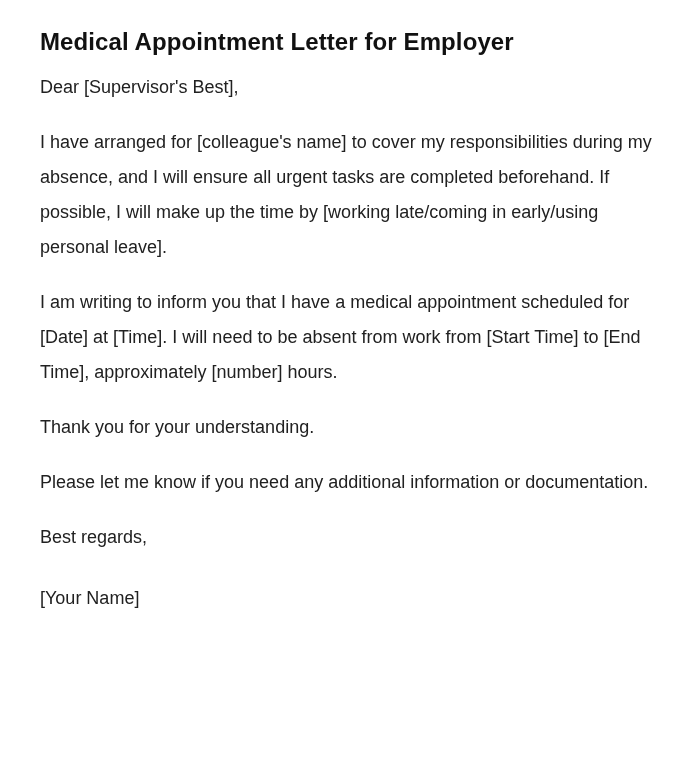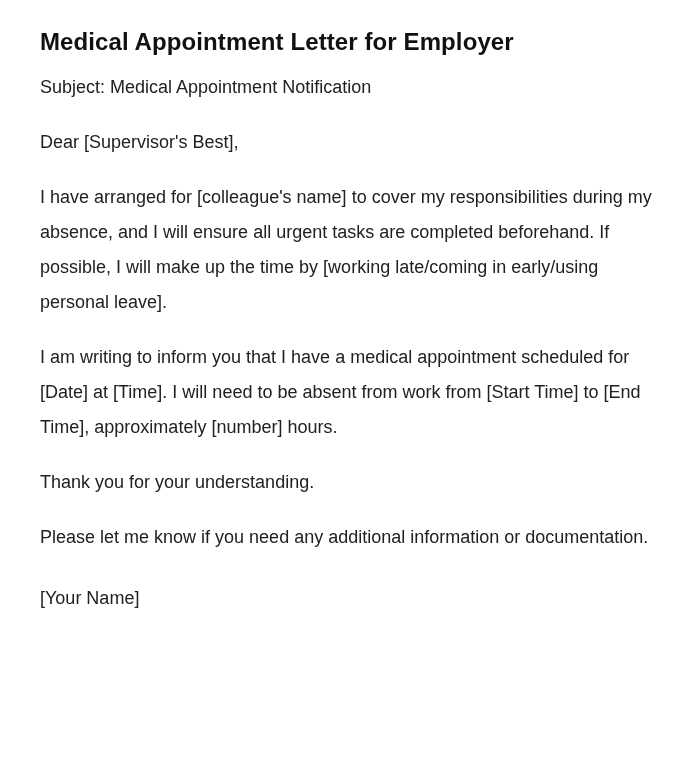--- a/index.html
+++ b/index.html
@@ -41,28 +41,28 @@
     margin-top: 26px;
   }
 </style>
 </head>
 <body>
 
 <div class="page">
 
   <h1 class="doc-title">Medical Appointment Letter for Employer</h1>
 
-  <p class="body-text">Subject: Medical Appointment Notification</p>
 
   <p class="body-text">Dear [Supervisor's Best],</p>
 
   <p class="body-text">I have arranged for [colleague's name] to cover my responsibilities during my absence, and I will ensure all urgent tasks are completed beforehand. If possible, I will make up the time by [working late/coming in early/using personal leave].</p>
 
   <p class="body-text">I am writing to inform you that I have a medical appointment scheduled for [Date] at [Time]. I will need to be absent from work from [Start Time] to [End Time], approximately [number] hours.</p>
 
   <p class="body-text">Thank you for your understanding.</p>
 
   <p class="body-text">Please let me know if you need any additional information or documentation.</p>
 
+  <p class="body-text">Best regards,</p>
 
   <p class="body-text">[Your Name]</p>
 
 </div>
 
 </body></html>

